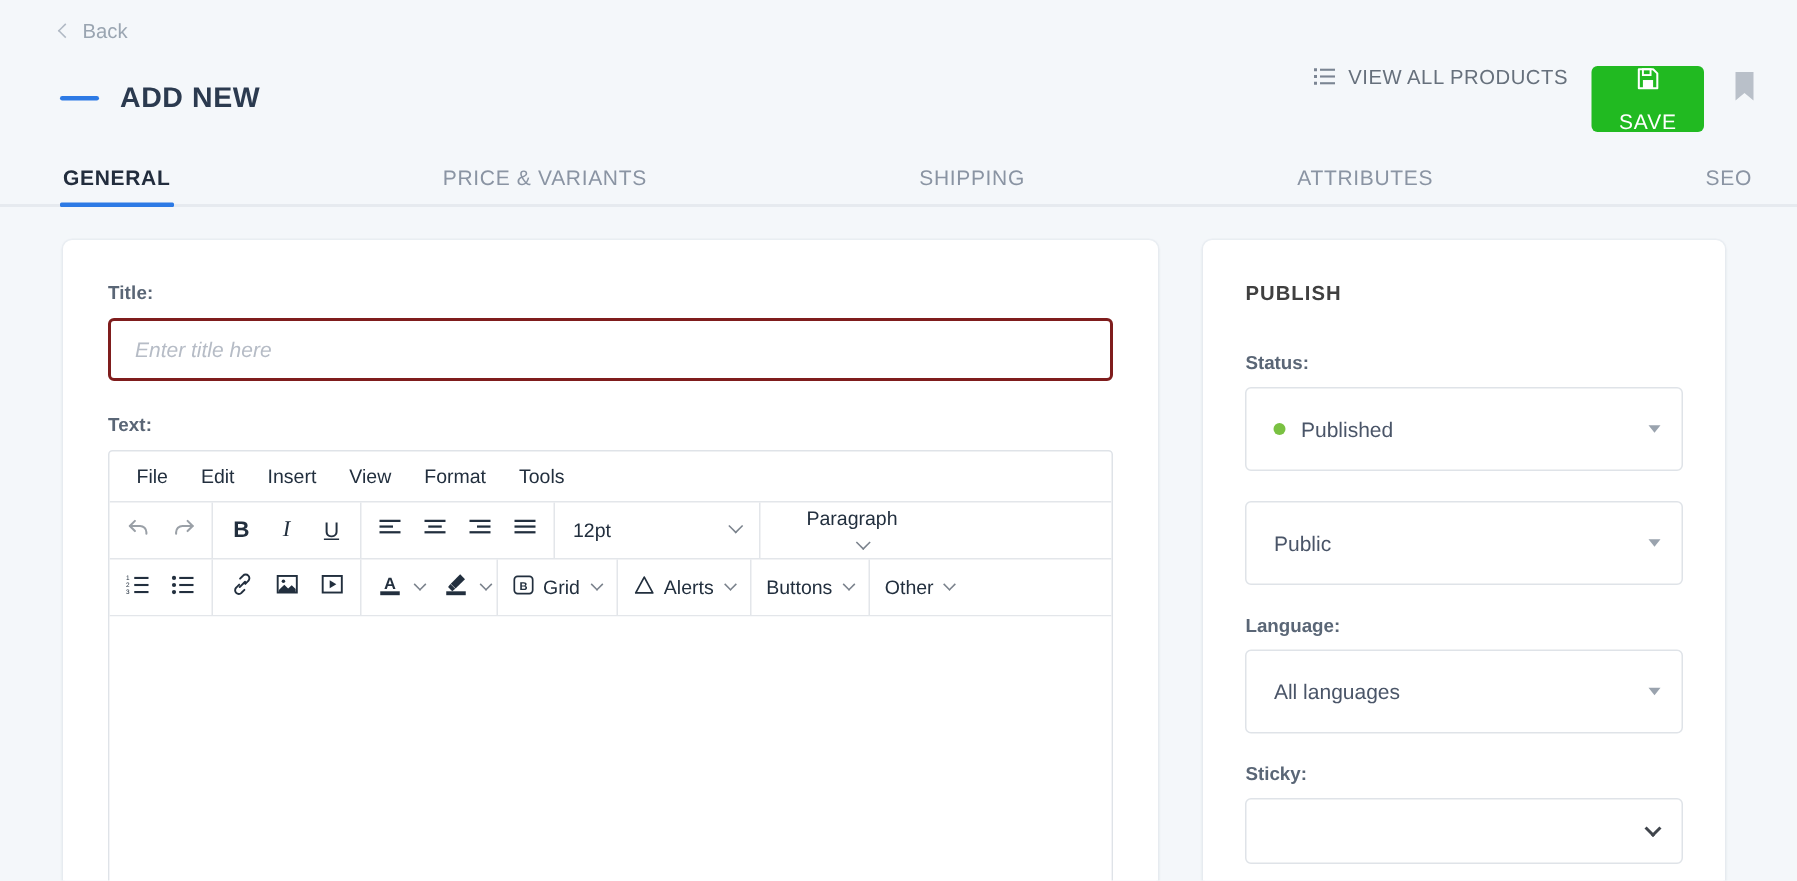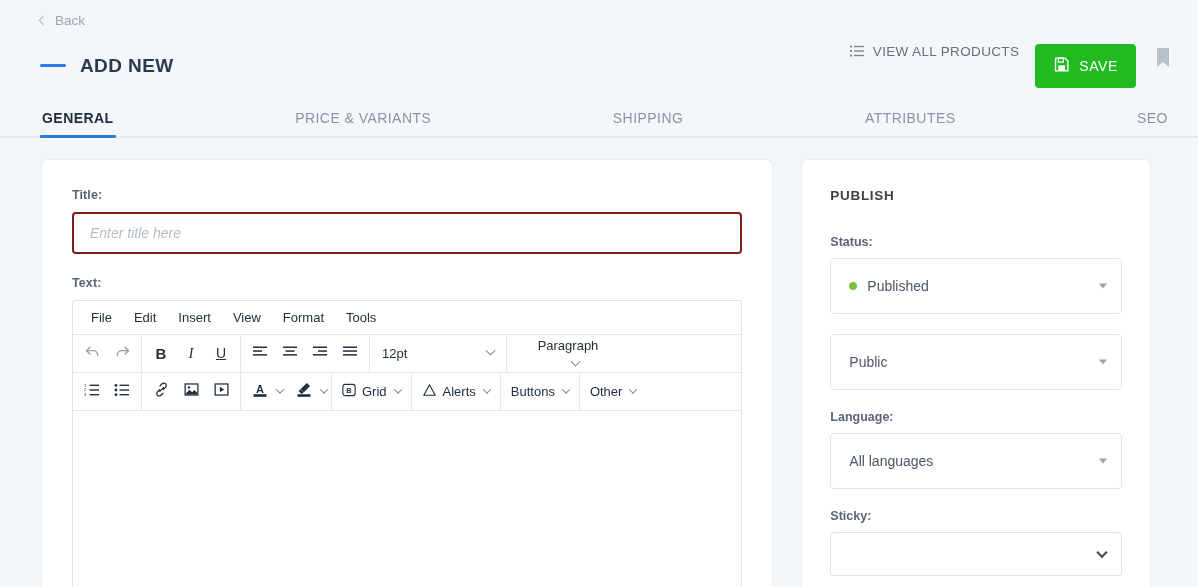--- a/index.html
+++ b/index.html
@@ -89,20 +89,21 @@
     background: #21ba21;
     color: #fff;
     border: none;
     border-radius: 4px;
     padding: 0 18px;
     height: 44px;
     font-size: 14px;
     font-family: inherit;
     letter-spacing: .6px;
     cursor: pointer;
+    flex-direction: column;
   }
   .bookmark-btn {
     background: none;
     border: none;
     padding: 4px;
     cursor: pointer;
     line-height: 0;
   }
 
   

